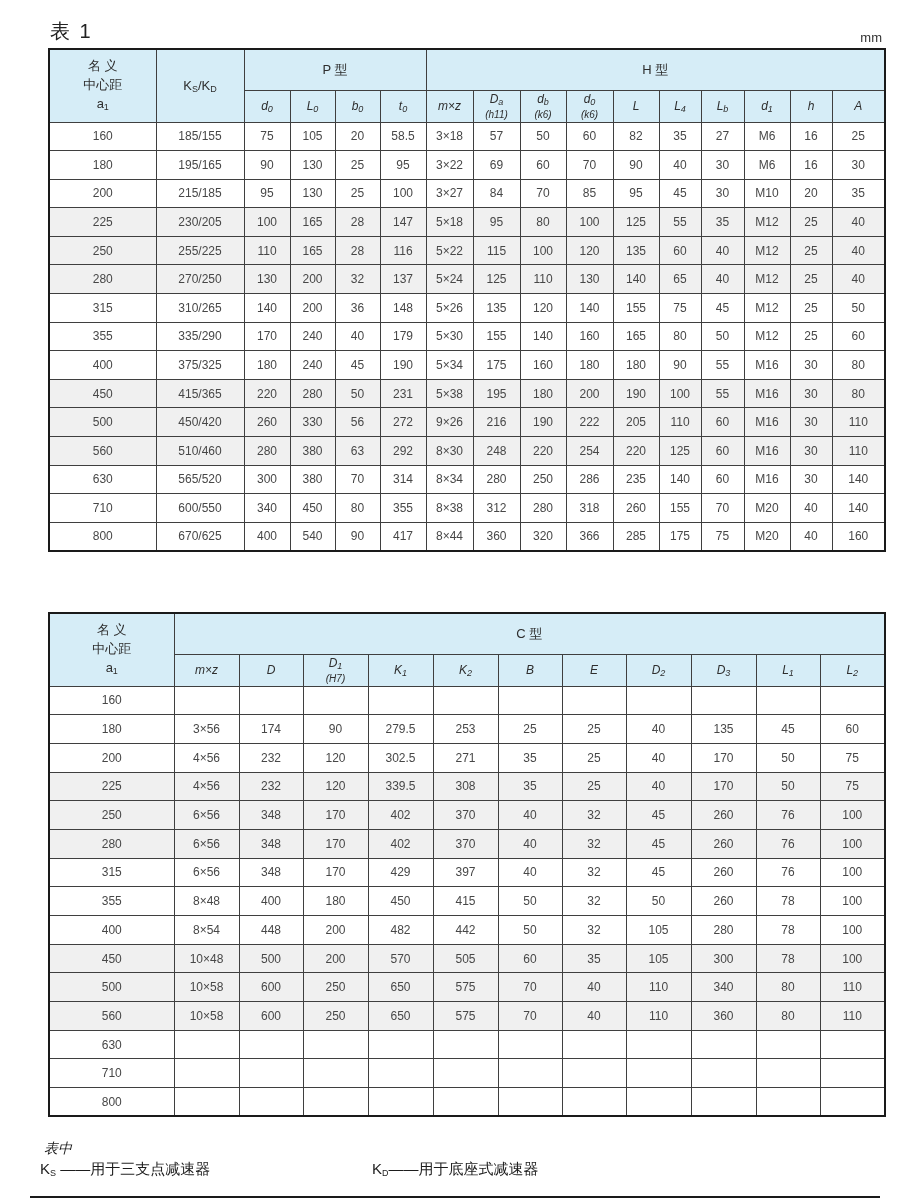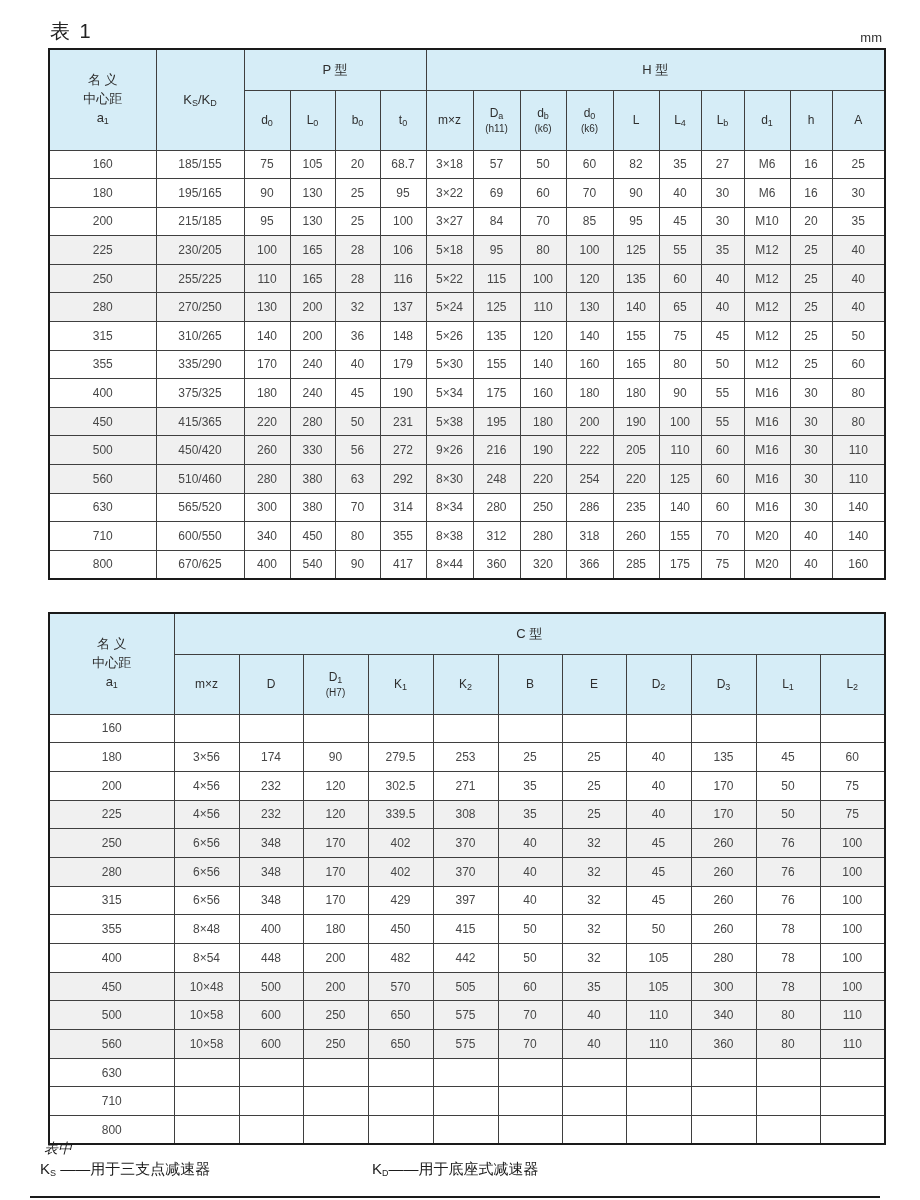--- a/index.html
+++ b/index.html
@@ -42,21 +42,21 @@
     vertical-align: middle;
     overflow: hidden;
     white-space: nowrap;
   }
   table.spec th {
     background: #d6edf7;
     font-weight: normal;
     color: #2e2e2e;
   }
   .hrow1 th { height: 41px; font-size: 13px; }
-  .hrow2 th { height: 60px; }
+  .hrow2 th { height: 32px; font-style: italic; }
   th.corner {
     font-size: 13px;
     line-height: 1.45;
   }
   th sub, td sub, .note sub {
     font-size: 9px;
     vertical-align: -2px;
   }
   th .paren { font-size: 10px; }
   table.spec tbody td {
@@ -142,21 +142,21 @@
         <th>A</th>
       </tr>
   </thead>
   <tbody>
       <tr>
         <td>160</td>
         <td>185/155</td>
         <td>75</td>
         <td>105</td>
         <td>20</td>
-        <td>68.7</td>
+        <td>58.5</td>
         <td>3×18</td>
         <td>57</td>
         <td>50</td>
         <td>60</td>
         <td>82</td>
         <td>35</td>
         <td>27</td>
         <td>M6</td>
         <td>16</td>
         <td>25</td>
@@ -196,21 +196,21 @@
         <td>M10</td>
         <td>20</td>
         <td>35</td>
       </tr>
       <tr>
         <td>225</td>
         <td>230/205</td>
         <td>100</td>
         <td>165</td>
         <td>28</td>
-        <td>106</td>
+        <td>147</td>
         <td>5×18</td>
         <td>95</td>
         <td>80</td>
         <td>100</td>
         <td>125</td>
         <td>55</td>
         <td>35</td>
         <td>M12</td>
         <td>25</td>
         <td>40</td>

